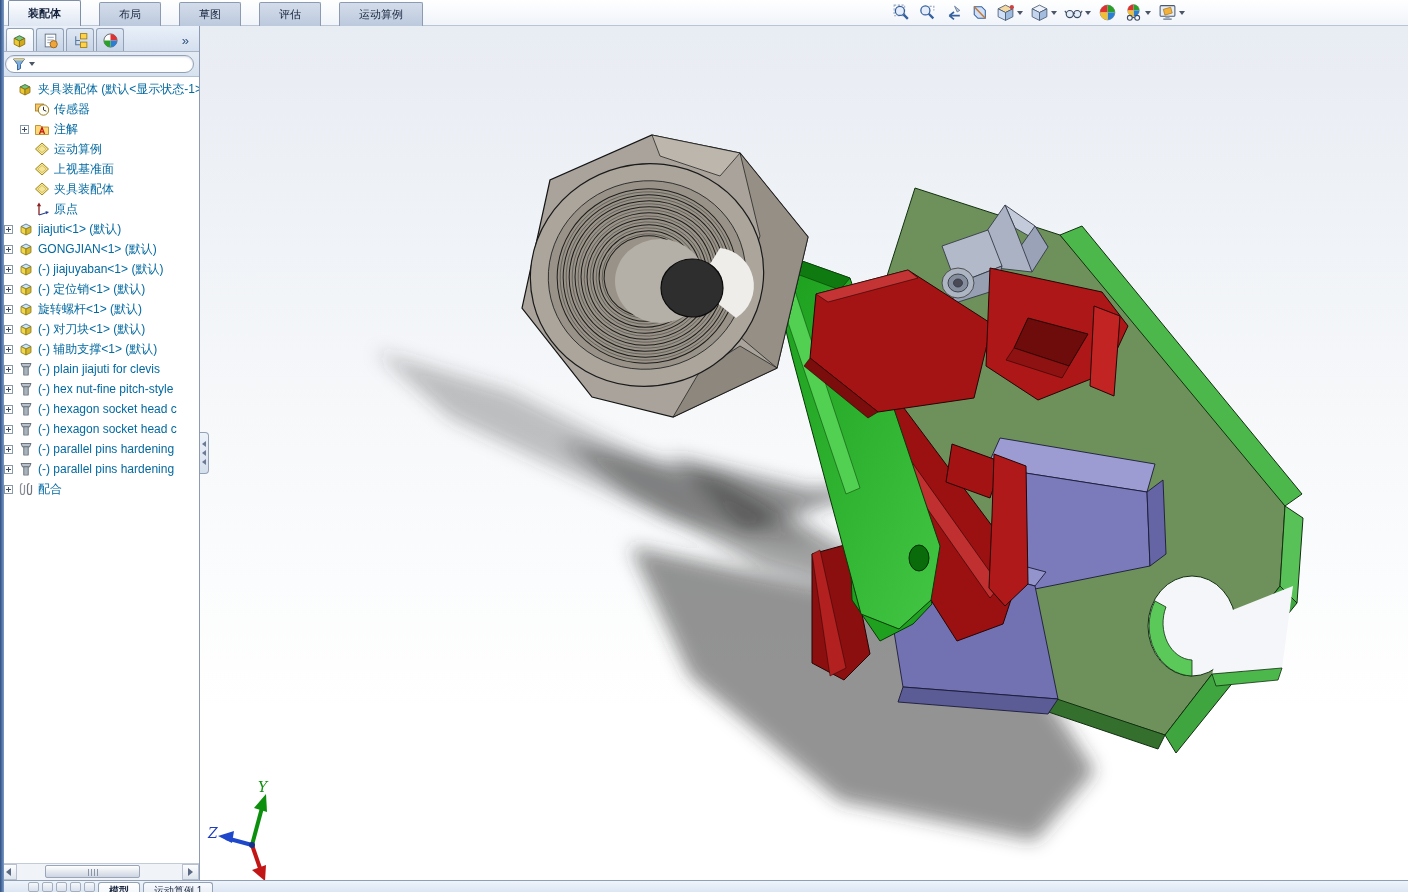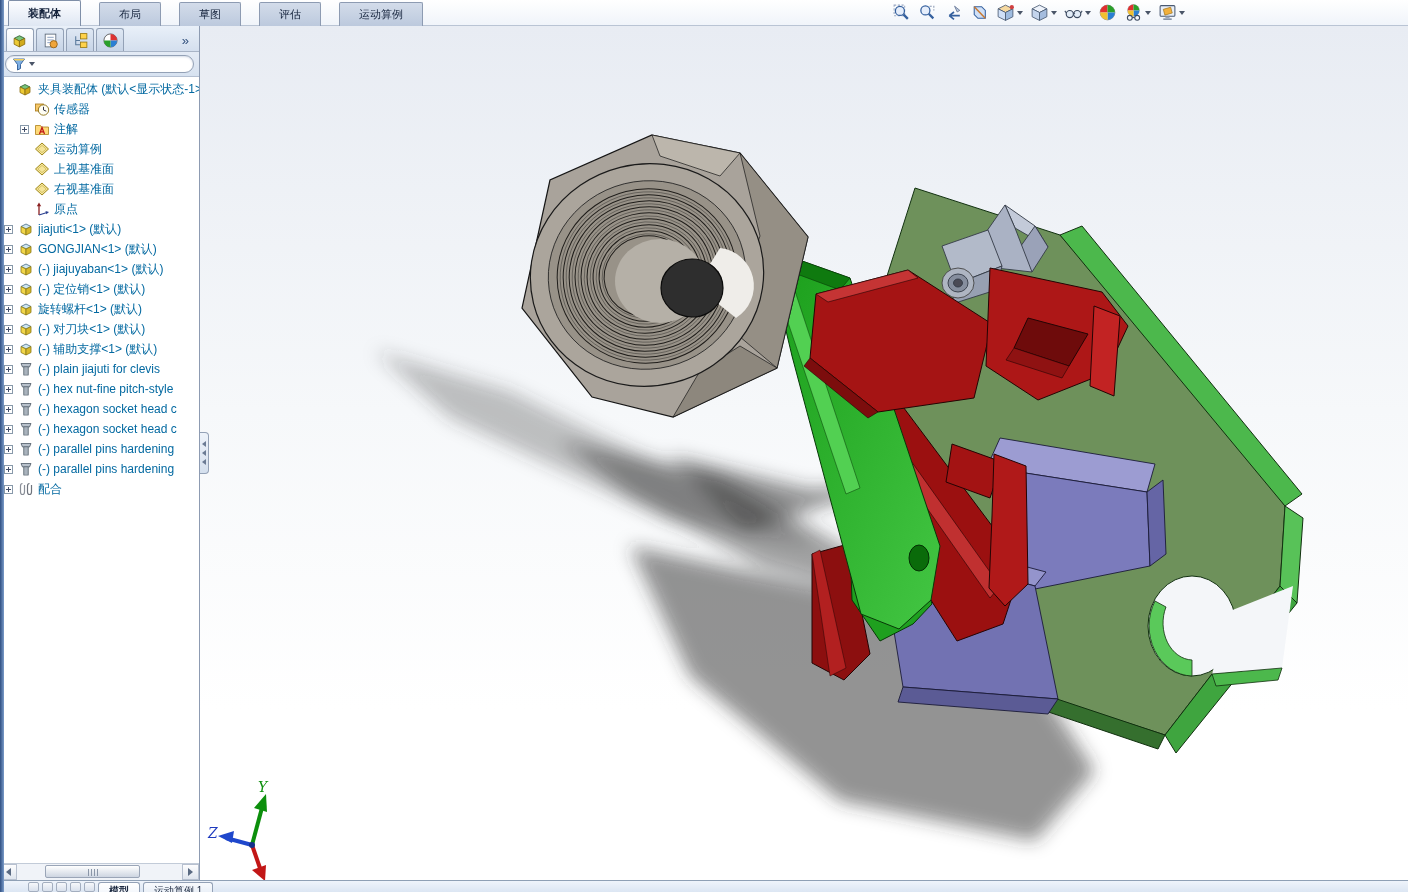--- a/index.html
+++ b/index.html
@@ -364,21 +364,21 @@
             <use href="#i-plane"></use>
           </svg>
         <span class="lbl">上视基准面</span>
       </div>
       <div class="trow">
         <span class="indent"></span>
           <span class="noexp"></span>
           <svg class="ti">
             <use href="#i-plane"></use>
           </svg>
-        <span class="lbl">右视基准面</span>
+        <span class="lbl">夹具装配体</span>
       </div>
       <div class="trow">
         <span class="indent"></span>
           <span class="noexp"></span>
           <svg class="ti">
             <use href="#i-origin"></use>
           </svg>
         <span class="lbl">原点</span>
       </div>
       <div class="trow">

